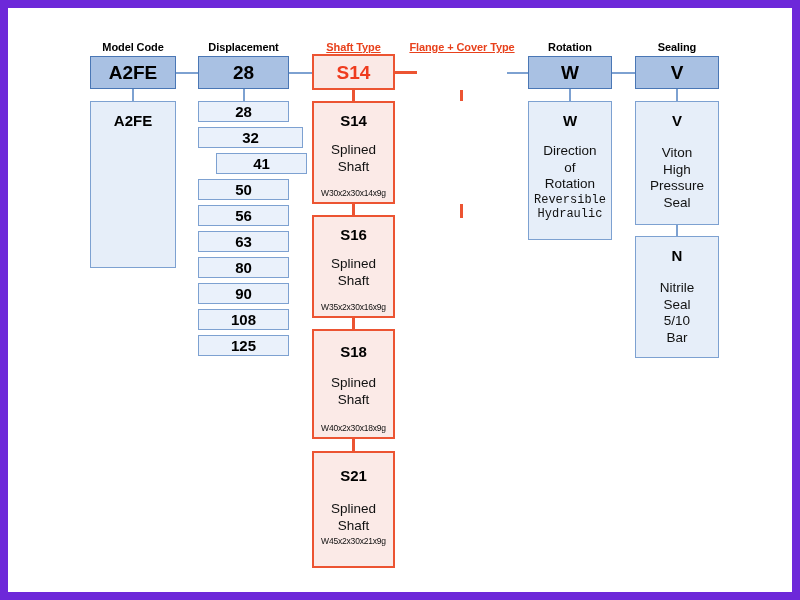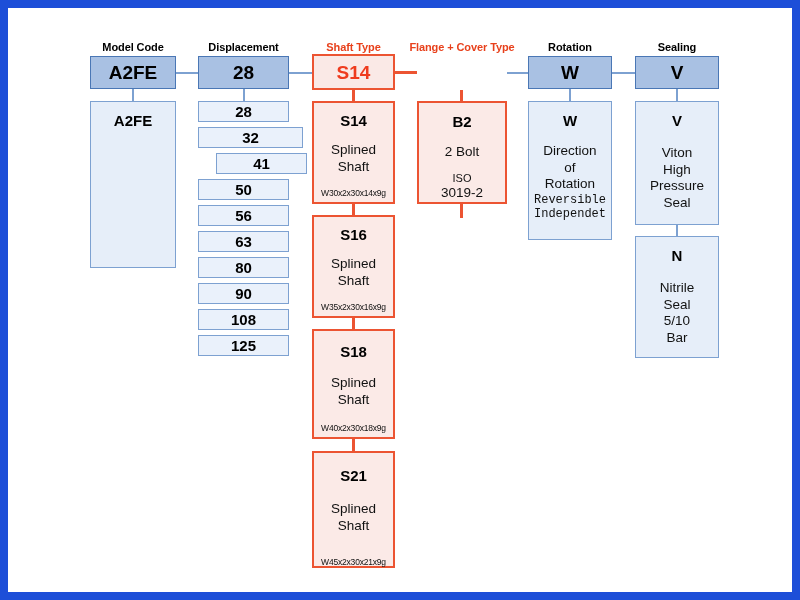--- a/index.html
+++ b/index.html
@@ -1,34 +1,34 @@
 <!DOCTYPE html>
 <html><head>
 <meta charset="utf-8">
 <style>
   html,body{margin:0;padding:0;background:#2b2b2b;}
   body{width:800px;height:600px;overflow:hidden;font-family:"Liberation Sans",sans-serif;}
 
   #frame{
     position:absolute;left:0;top:0;width:800px;height:600px;
-    background:#1d4ed8;
+    background:#6d28d9;
     box-sizing:border-box;
   }
   #canvas{
     position:absolute;left:8px;top:8px;width:784px;height:584px;
     background:#ffffff;
   }
 
   
   .col-title{
     position:absolute;text-align:center;font-weight:bold;font-size:11px;
     letter-spacing:-.1px;line-height:12px;white-space:nowrap;
   }
   .col-title.blue{color:#000000;}
-  .col-title.red{color:#e8411c;}
+  .col-title.red{color:#e8411c;text-decoration:underline;}
 
   .box{
     position:absolute;box-sizing:border-box;display:flex;
     flex-direction:column;align-items:center;justify-content:flex-start;
     text-align:center;
   }
   .box.blue-head{
     background:#a9c1e3;border:1px solid #4a77b5;
   }
   .box.blue-body{
@@ -164,54 +164,48 @@
   </div>
 
   <div class="conn redv" style="left:344px;top:431px;height:12px;"></div>
 
   <div class="box red-body" style="left:304px;top:443px;width:83px;height:117px;padding-top:15px;">
     <span class="code-text">S21</span>
     <div style="margin-top:17px;">
       <div class="desc-text">Splined</div>
       <div class="desc-text">Shaft</div>
     </div>
-    <div class="spec-text" style="margin-top:23px;">W45x2x30x21x9g</div>
+    <div class="spec-text" style="margin-top:2px;">W45x2x30x21x9g</div>
   </div>
 
   <div class="col-title red" style="left:398px;top:33px;width:112px;">Flange + Cover Type</div>
 
 
   <div class="conn redv" style="left:452px;top:82px;height:11px;"></div>
 
-  <div class="box red-body" style="left:409px;top:93px;width:90px;height:103px;padding-top:11px;">
-    <span class="code-text">B2</span>
-    <div class="desc-text" style="margin-top:14px;">2 Bolt</div>
-    <div class="iso-text" style="margin-top:10px;">ISO</div>
-    <div class="desc-text">3019-2</div>
-  </div>
 
   <div class="conn redv" style="left:452px;top:196px;height:14px;"></div>
 
 
   <div class="col-title blue" style="left:520px;top:33px;width:84px;">Rotation</div>
 
   <div class="box blue-head" style="left:520px;top:48px;width:84px;height:33px;justify-content:center;">
     <span class="hdr-text">W</span>
   </div>
 
   <div class="conn v" style="left:561px;top:81px;height:12px;"></div>
 
   <div class="box blue-body" style="left:520px;top:93px;width:84px;height:139px;padding-top:11px;">
     <span class="code-text">W</span>
     <div style="margin-top:14px;">
       <div class="desc-text">Direction</div>
       <div class="desc-text">of</div>
       <div class="desc-text">Rotation</div>
       <div class="desc-text sm">Reversible</div>
-      <div class="desc-text sm">Independet</div>
+      <div class="desc-text sm">Hydraulic</div>
     </div>
   </div>
 
   <div class="col-title blue" style="left:627px;top:33px;width:84px;">Sealing</div>
 
   <div class="box blue-head" style="left:627px;top:48px;width:84px;height:33px;justify-content:center;">
     <span class="hdr-text">V</span>
   </div>
 
   <div class="conn v" style="left:668px;top:81px;height:12px;"></div>

